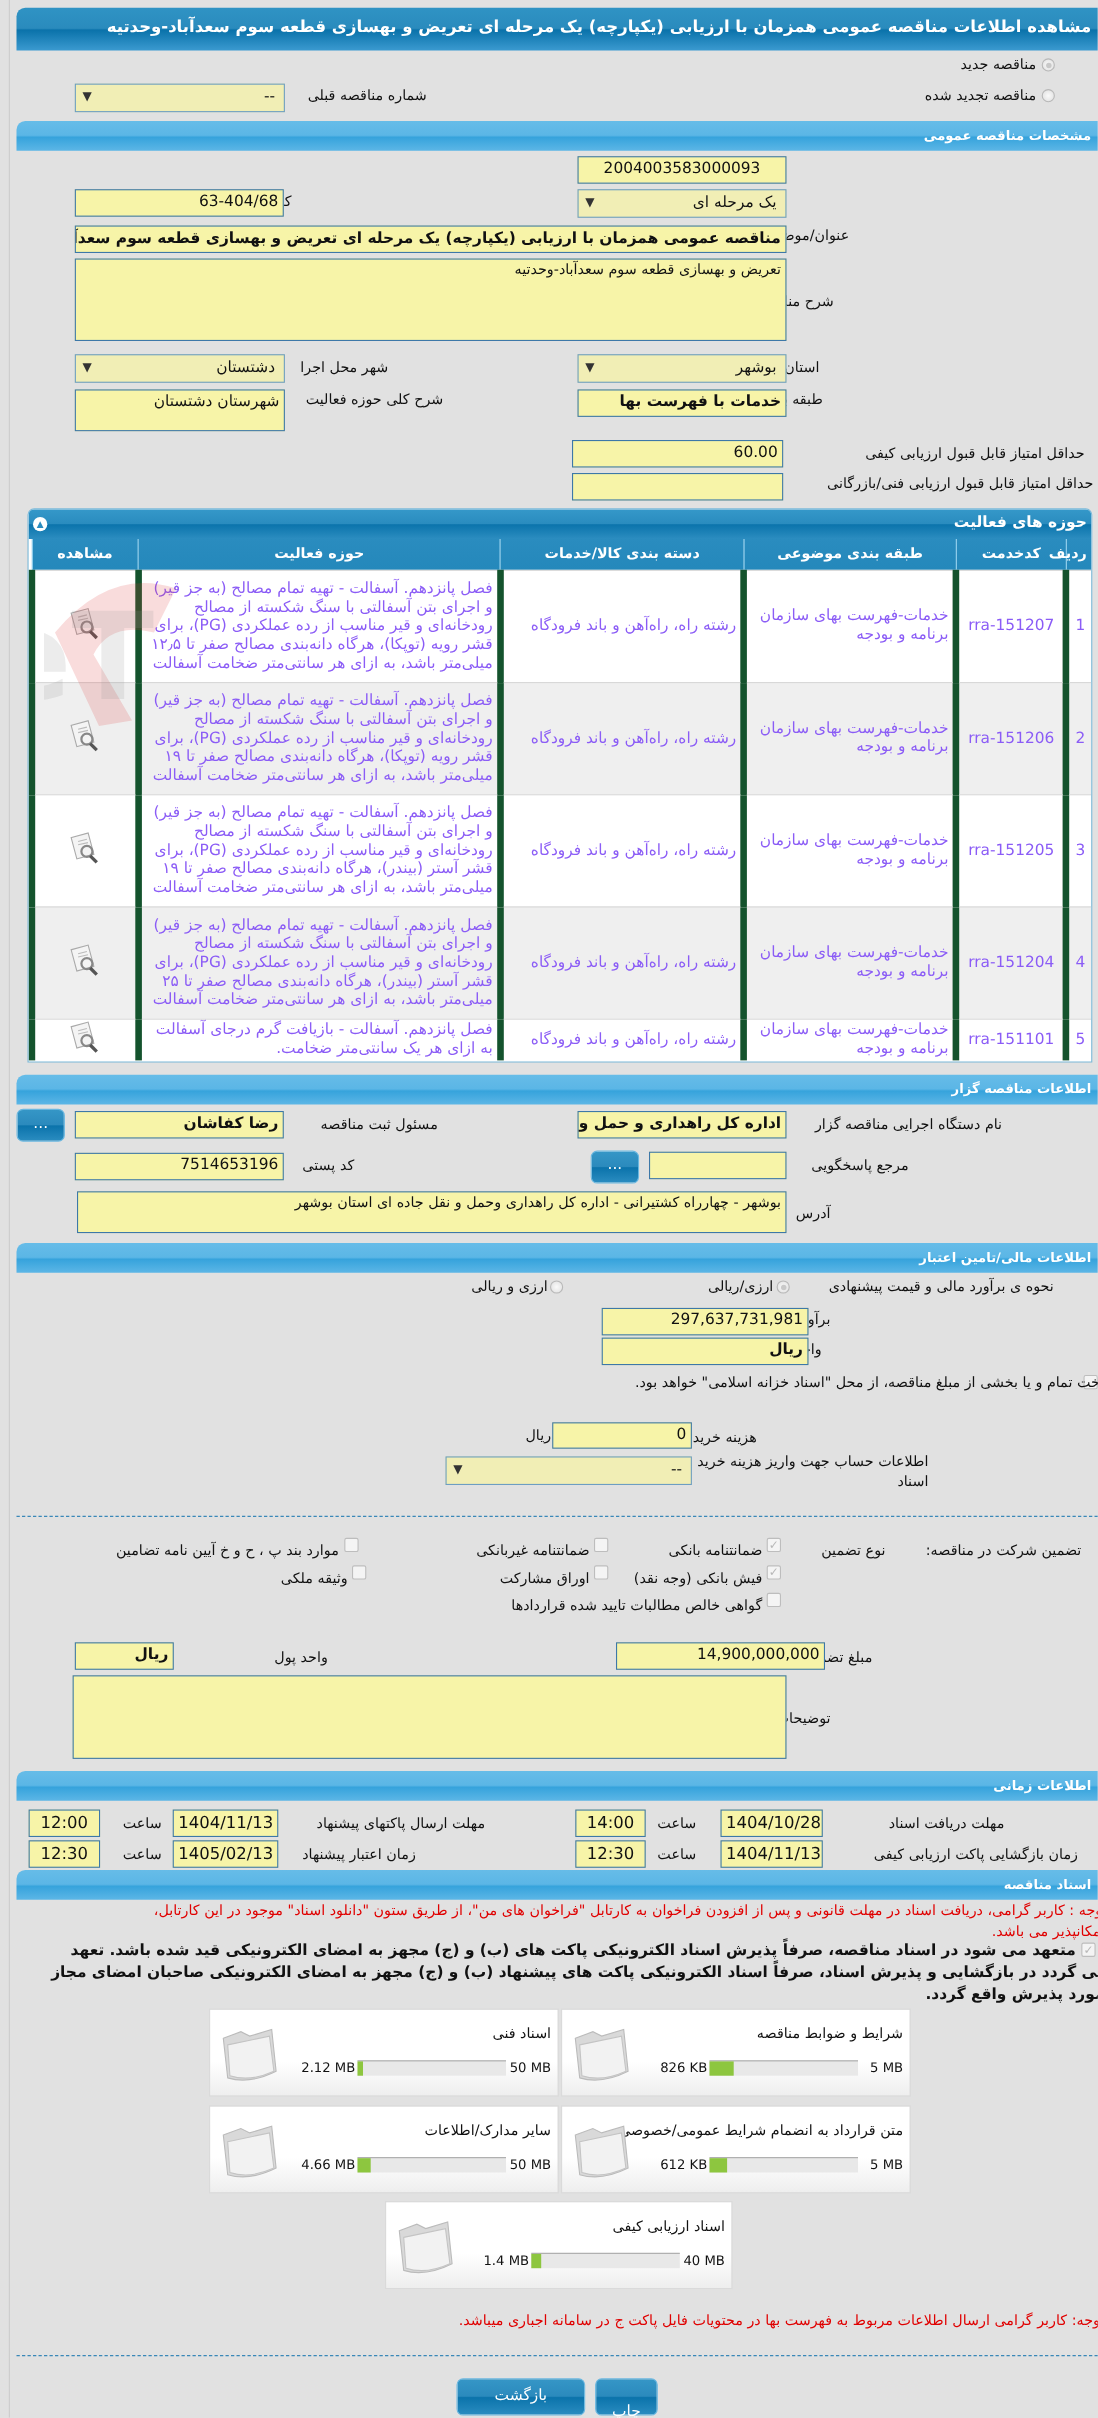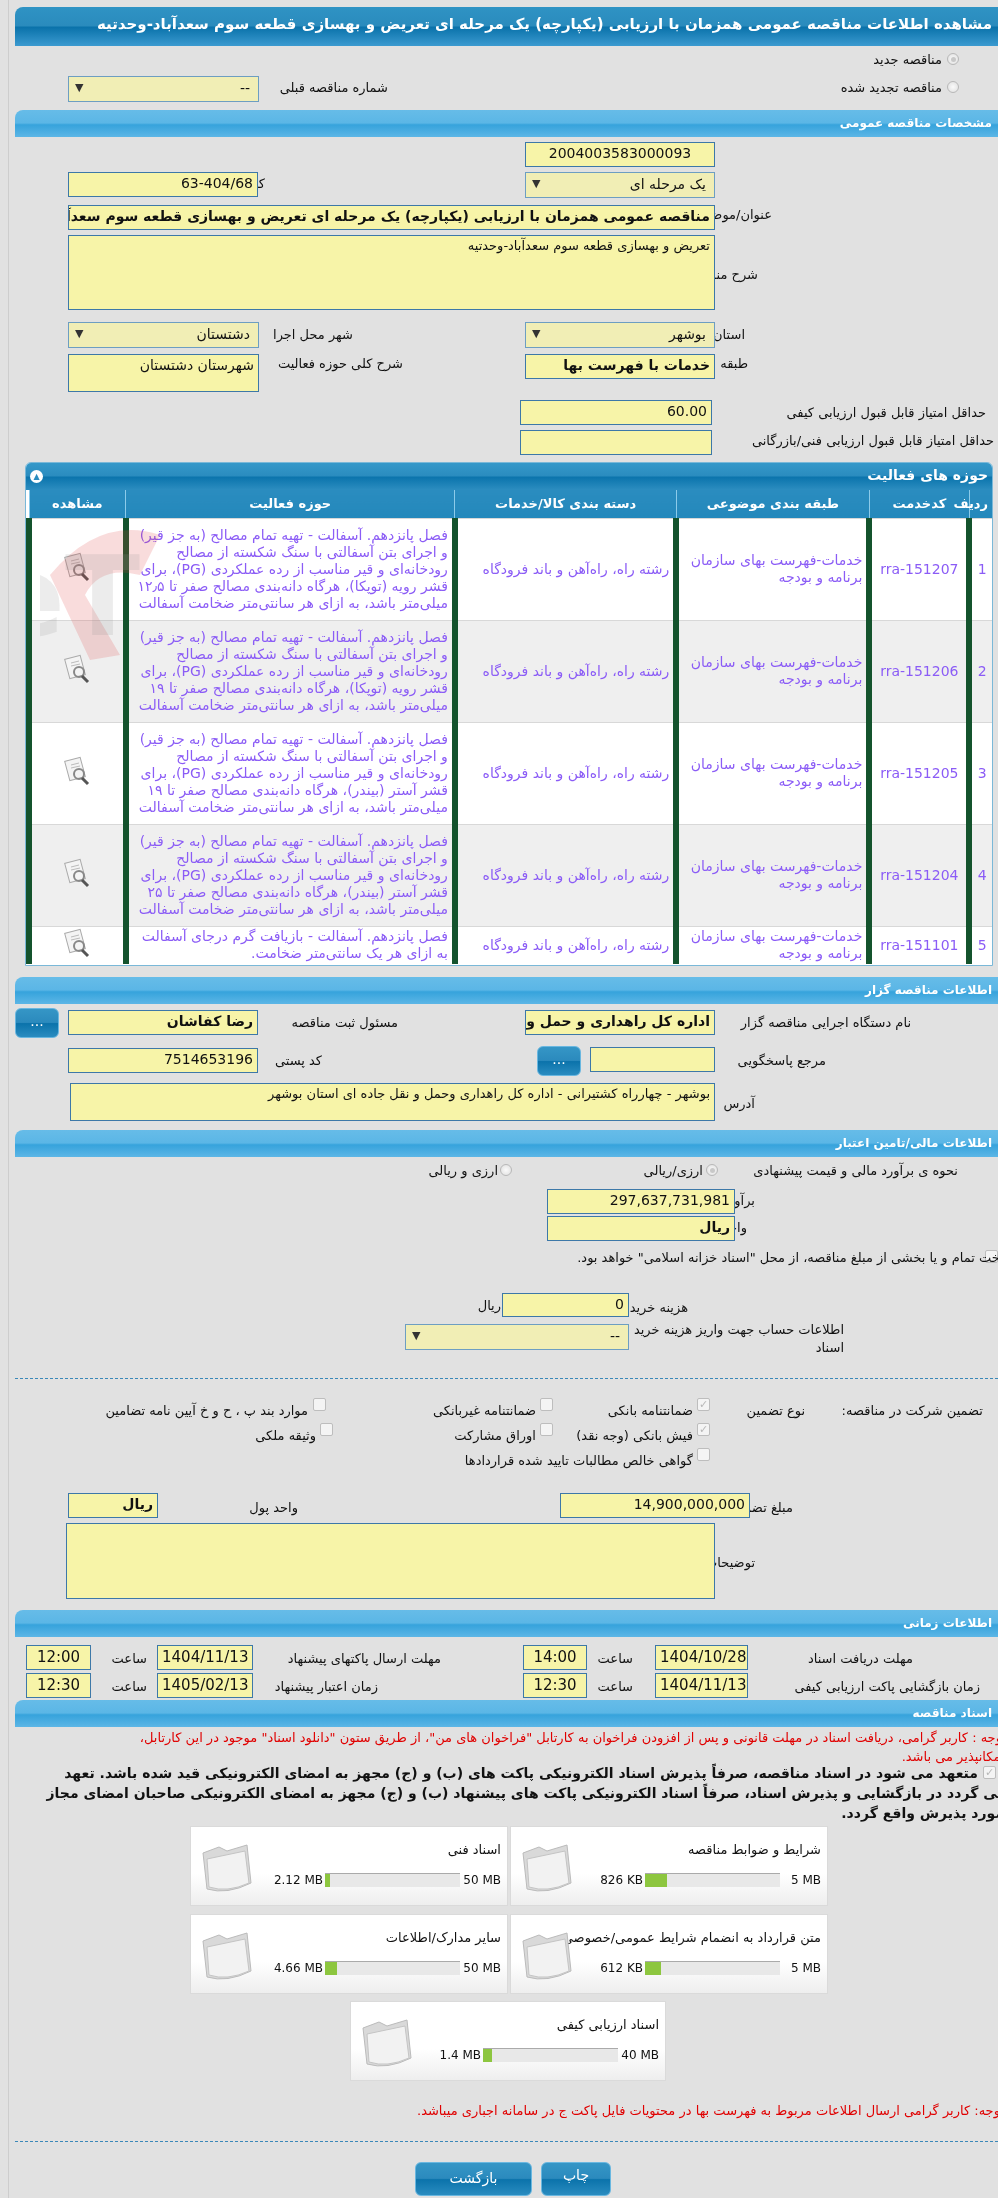--- a/index.html
+++ b/index.html
@@ -414,13 +414,13 @@
   <svg class="folder" viewBox="0 0 58 56">
       <path d="M6 14 L22 8 L30 12 L50 6 L54 44 Q30 56 10 50 Z" fill="#d9d9d9" stroke="#bbb"></path>
       <path d="M10 20 L48 12 L52 44 Q30 54 12 48 Z" fill="#f2f2f2" stroke="#c4c4c4"></path>
     </svg>
 </div>
 
 <div class="red-note" style="right:-6px;top:2101px;">توجه: کاربر گرامی ارسال اطلاعات مربوط به فهرست بها در محتویات فایل پاکت ج در سامانه اجباری میباشد.</div>
 <div class="dotted" style="top:2141px;"></div>
 
 <div class="blue-btn" style="left:415px;top:2162px;width:117px;height:34px;padding-top:7px;">بازگشت</div>
-<div class="blue-btn" style="left:541px;top:2162px;width:70px;height:34px;padding-top:4px;">چاپ</div>
+<div class="blue-btn" style="left:541px;top:2162px;width:57px;height:34px;padding-top:21px;">چاپ</div>
 
 </body></html>

